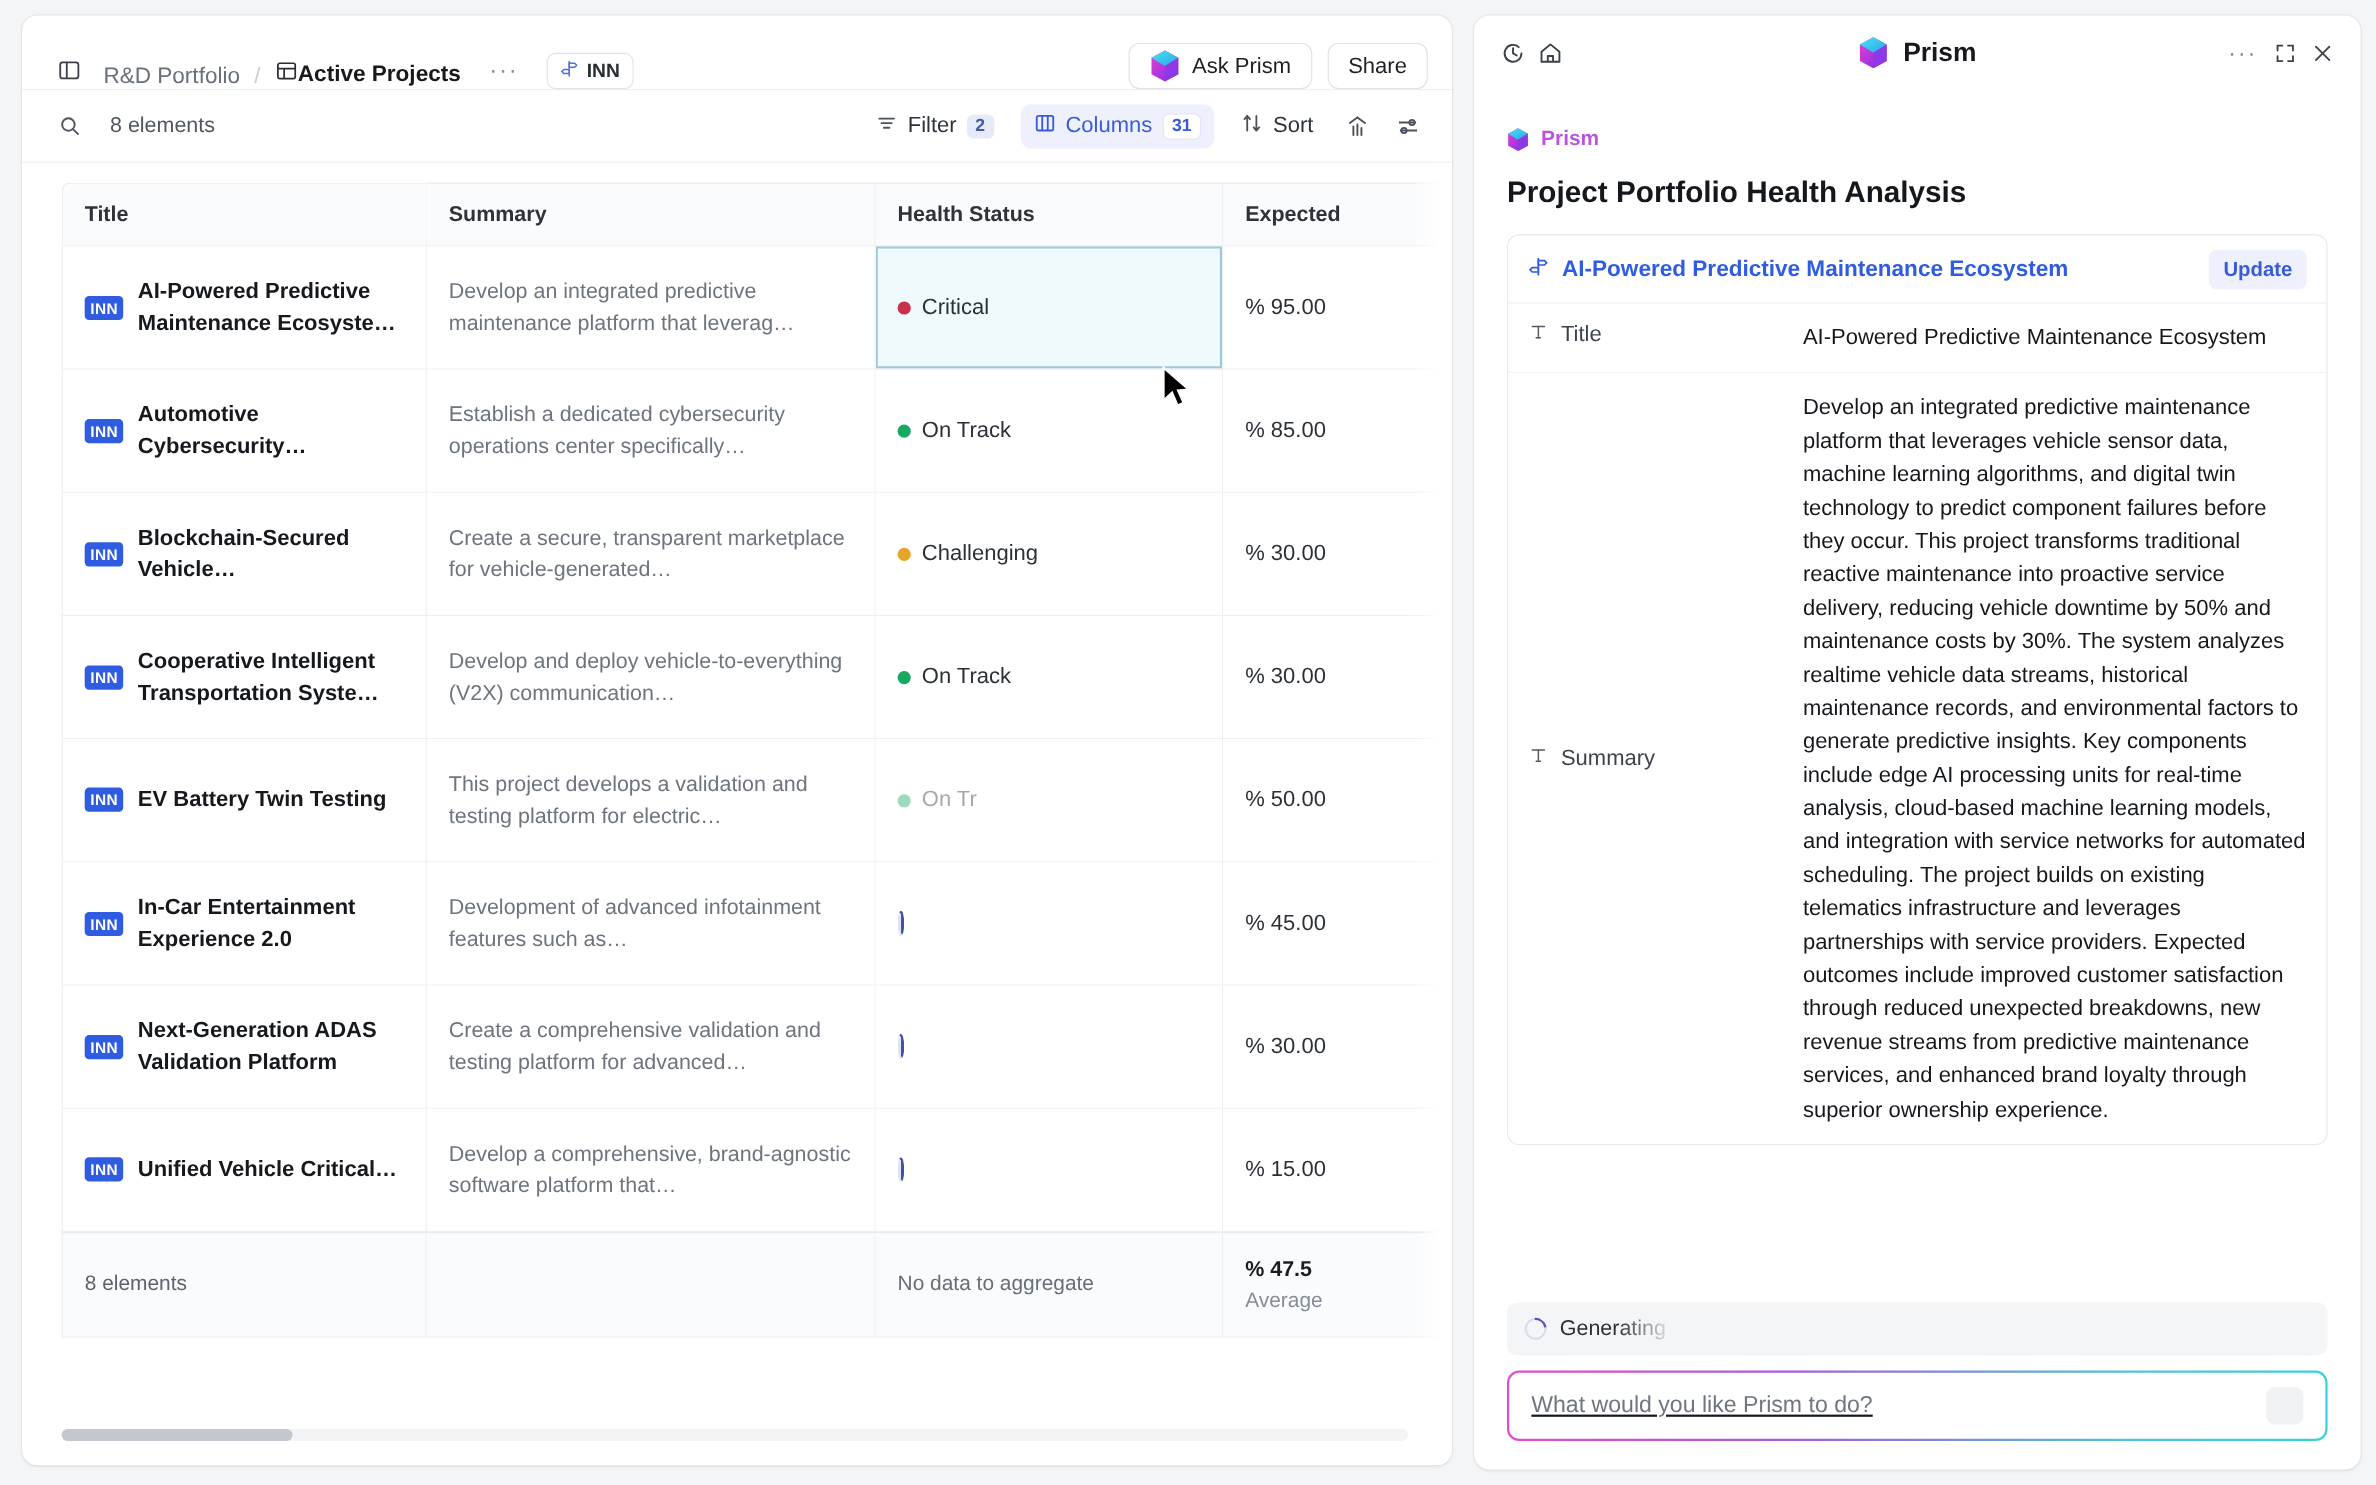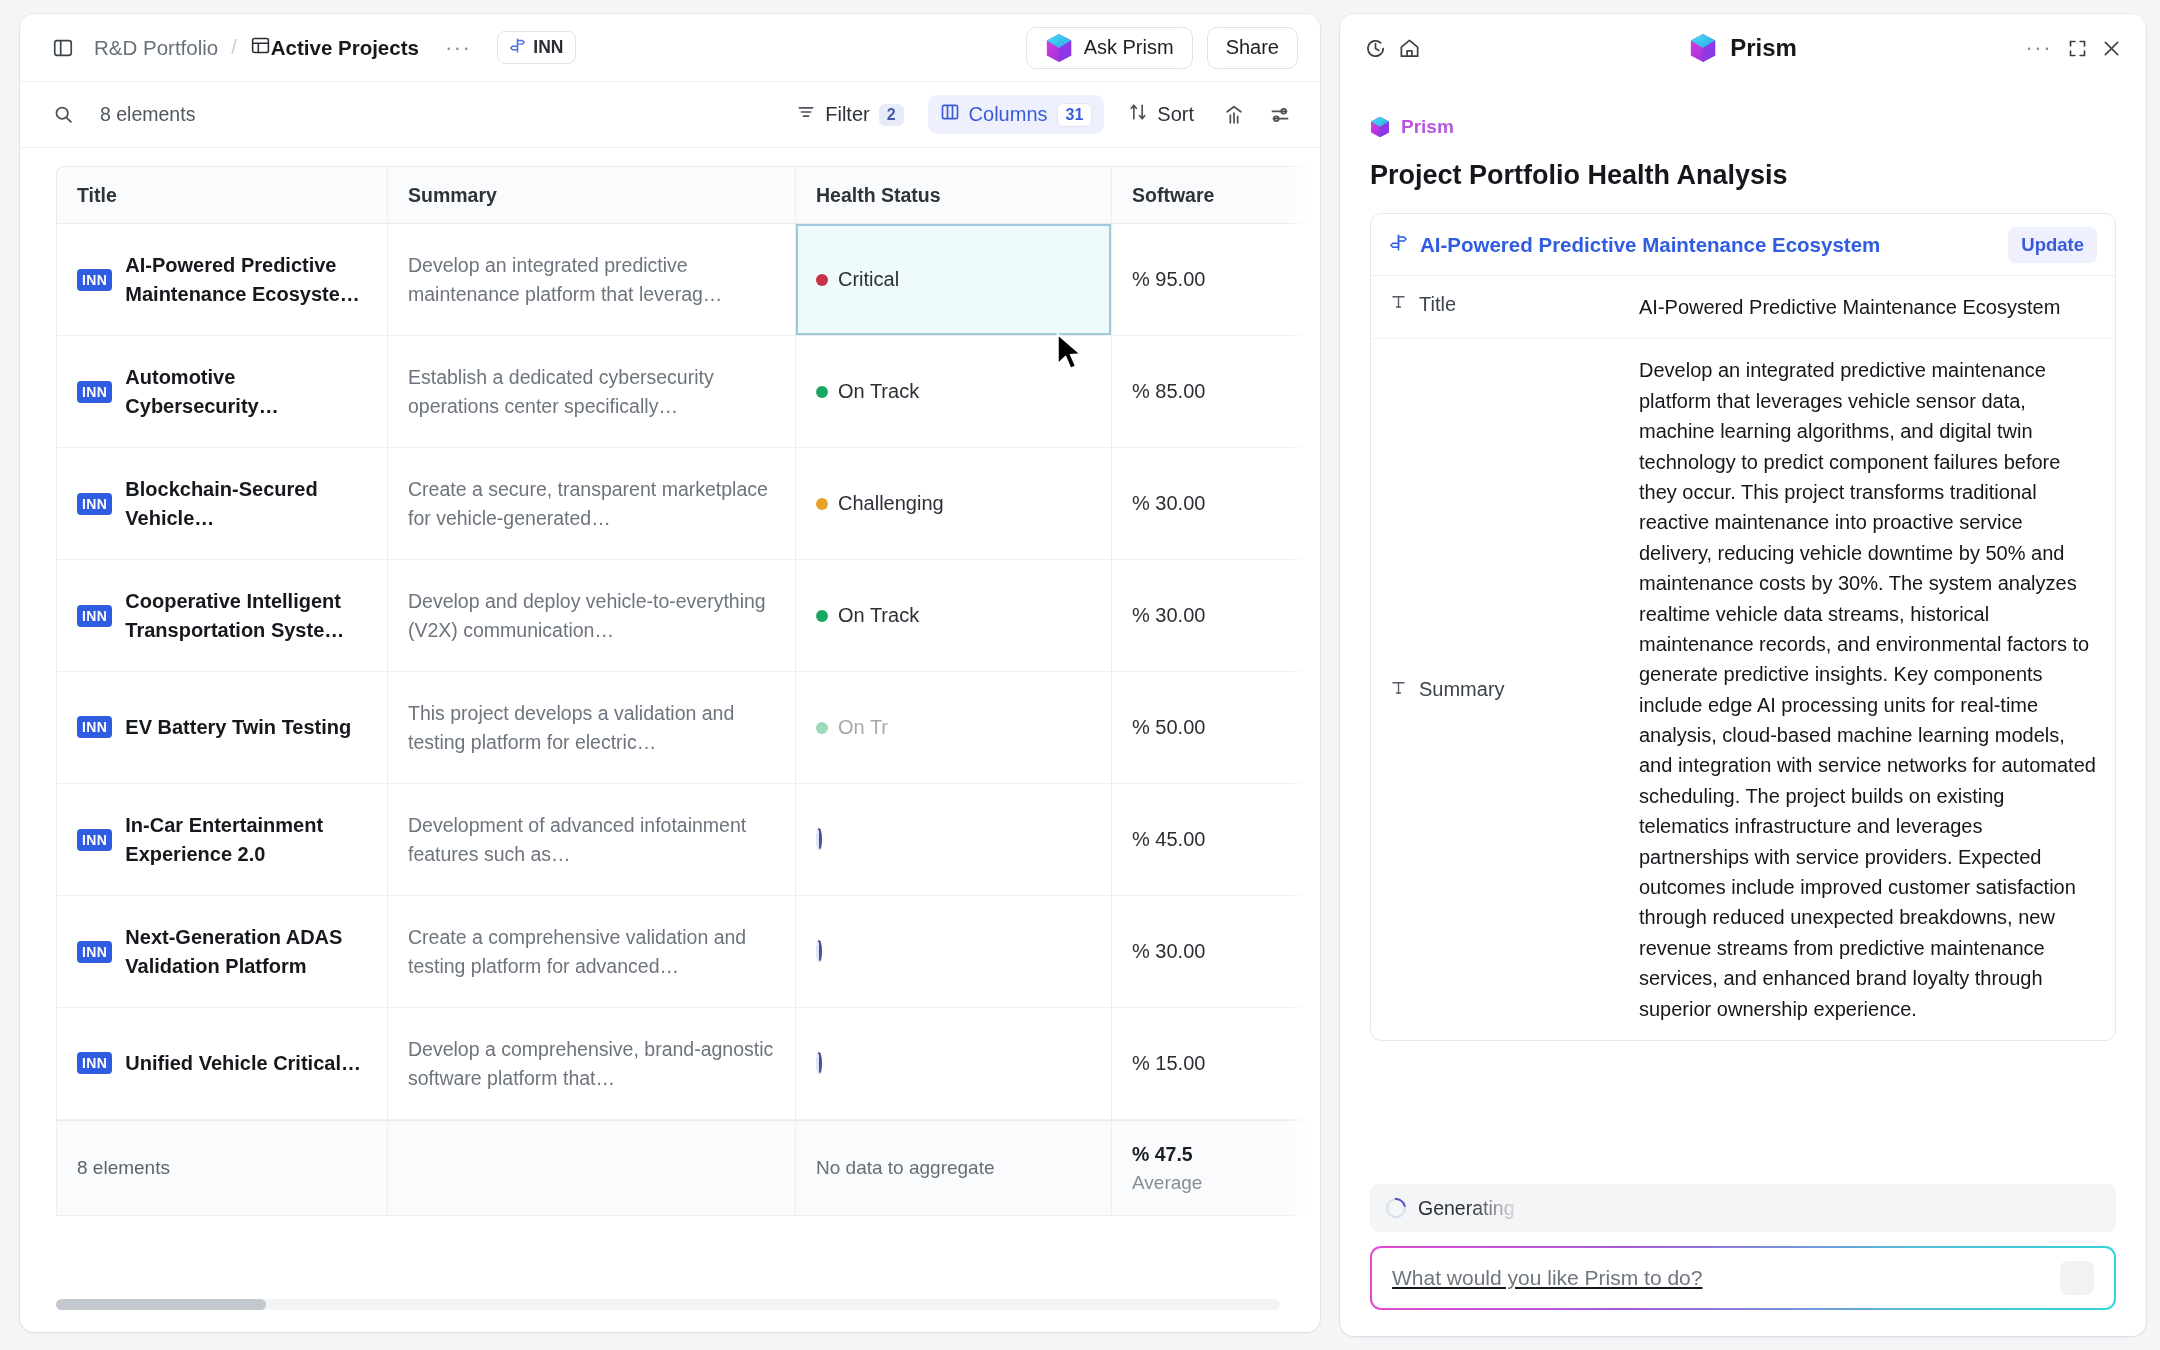--- a/index.html
+++ b/index.html
@@ -16,21 +16,21 @@
     position: absolute; left: 20px; top: 14px;
     width: 1300px; height: 1318px;
     background: #ffffff;
     border-radius: 14px;
     box-shadow: 0 1px 3px rgba(16,24,40,.08), 0 0 0 1px rgba(16,24,40,.04);
     display: flex; flex-direction: column;
     overflow: hidden;
   }
   .topbar {
     height: 68px; flex: 0 0 68px;
-    display: flex; align-items: center;
+    display: flex; align-items: flex-end;
     padding: 0 22px 0 26px;
     border-bottom: 1px solid #eceef1;
   }
   .icon-btn {
     width: 34px; height: 34px; border-radius: 7px;
     display: flex; align-items: center; justify-content: center;
     color: #3b4148; flex: 0 0 auto;
   }
   .crumb {
     font-size: 20.5px; color: #68707a; margin-left: 14px; white-space: nowrap;
@@ -350,21 +350,21 @@
       </div>
     </div>
 
     <div class="table-wrap">
       <table class="tbl">
         <thead>
           <tr>
             <th class="col-title">Title</th>
             <th class="col-sum">Summary</th>
             <th class="col-health">Health Status</th>
-            <th class="col-prog">Software</th>
+            <th class="col-prog">Expected</th>
           </tr>
         </thead>
         <tbody id="tbody">
             <tr>
               <td class="col-title">
                 <div class="title-cell">
                   <span class="inn-badge">INN</span>
                   <span class="title-txt">AI-Powered Predictive Maintenance Ecosyste…</span>
                 </div>
               </td>

